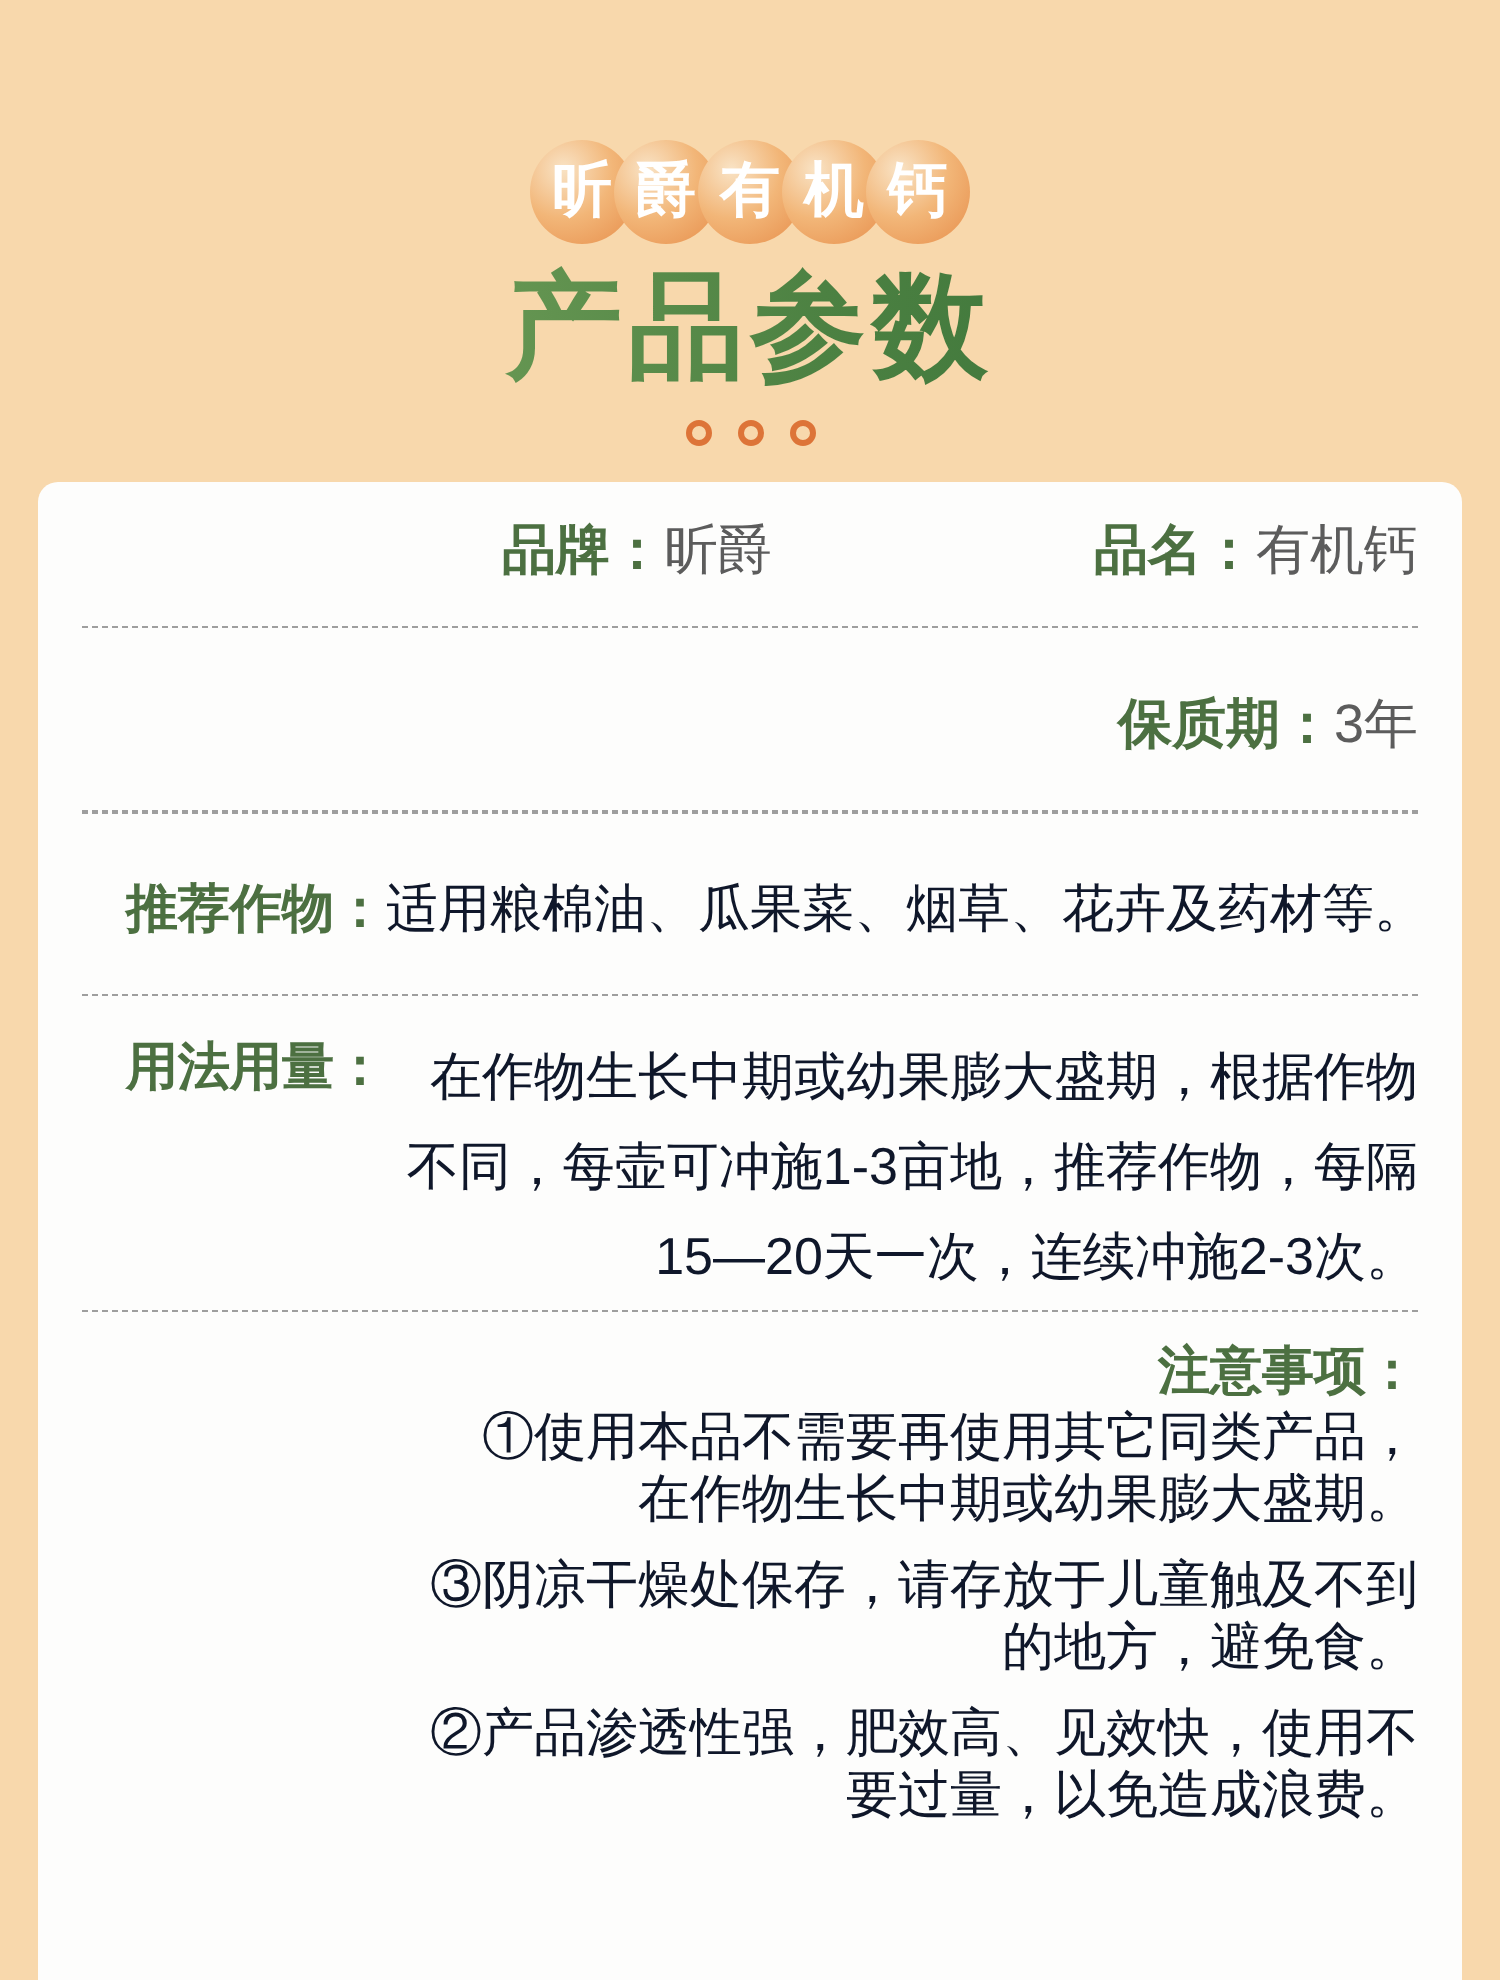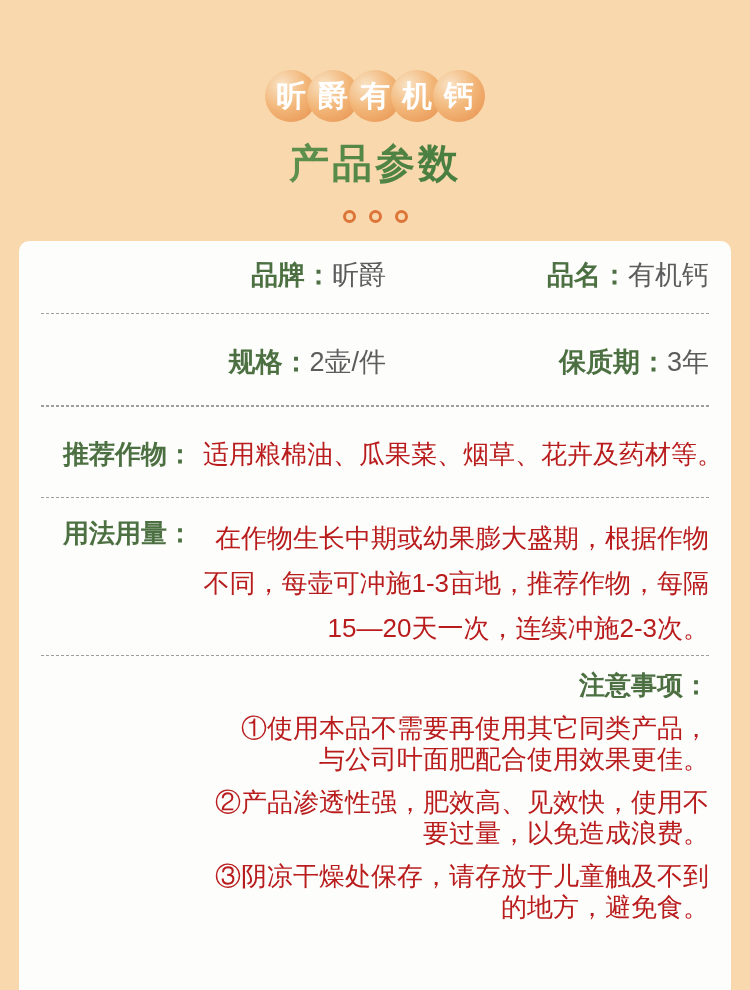--- a/index.html
+++ b/index.html
@@ -19,21 +19,21 @@
     background: radial-gradient(circle at 32% 28%, #F9E3C5 0%, #F2B678 48%, #E78E4B 100%);
     display:flex; align-items:center; justify-content:center;
     margin-left:-10px;
   }
   .badge:first-child { margin-left:0; }
   .badge span { color:#FFFFFF; font-size:30px; font-weight:bold; line-height:52px; }
 
   .title {
     margin:10px 0 0;
     font-family:"Liberation Serif", serif;
-    font-weight:bold; font-size:40px; line-height:64px; letter-spacing:3px;
+    font-weight:bold; font-size:58px; line-height:64px; letter-spacing:3px;
     background:linear-gradient(90deg, #8CB56A 0%, #4C8142 55%, #2B6730 100%);
     -webkit-background-clip:text; background-clip:text;
     color:transparent;
   }
   .dots { margin-top:14px; display:flex; justify-content:center; gap:13px; height:14px; }
   .dot {
     width:13px; height:13px; box-sizing:border-box;
     border:3px solid #DD7438; border-radius:50%; background:transparent;
   }
 
@@ -52,23 +52,23 @@
   .label { color:#4C7041; font-weight:600; }
   .value { color:#5C5C5C; white-space:pre-wrap; }
 
   
   .spec-row { display:flex; padding:16px 0 20px 22px; font-size:27px; line-height:36px; }
   .spec-row.mid { padding-top:30px; padding-bottom:25px; }
   .field.left  { width:323px; flex:0 0 auto; }
   .field.right { flex:1; }
 
   
-  .section { display:flex; font-size:26px;gap:10px; }
+  .section { display:flex; font-size:26px; }
   .section .label { flex:0 0 auto; }
-  .sec-value { flex:1; color:#b91c1c; }
+  .sec-value { flex:1; color:#0f172a; }
   .sec-line { white-space:nowrap; }
 
   .section.crops { padding:28px 0 24px 22px; line-height:38px; }
   .section.usage { padding:18px 0 4px 22px; }
   .section.usage .sec-line { line-height:45px; }
   .section.notes { padding:12px 0 0 22px;flex-direction:column; }
   .note-item { margin:0 0 12px; }
   .note-item:last-child { margin-bottom:0; }
   .note-item .sec-line { line-height:31px; }
   .note-item .sec-line + .sec-line { padding-left:27px; }
@@ -111,23 +111,20 @@
         <span class="label">品牌：</span><span class="value">昕爵</span>
       </div>
       <div class="field right">
         <span class="label">品名：</span><span class="value">有机钙</span>
       </div>
     </div>
 
     <div class="divider"></div>
 
     <div class="spec-row mid">
-      <div class="field left">
-        <span class="label">规格：</span><span class="value">2壶/件</span>
-      </div>
       <div class="field right">
         <span class="label">保质期：</span><span class="value">3年</span>
       </div>
     </div>
 
     <div class="divider"></div>
 
 
     <div class="divider"></div>
 
@@ -149,27 +146,27 @@
       </div>
     </div>
 
     <div class="divider"></div>
 
     <div class="section notes">
       <span class="label">注意事项：</span>
       <div class="sec-value">
         <div class="note-item">
           <div class="sec-line">①使用本品不需要再使用其它同类产品，</div>
-          <div class="sec-line">与公司叶面肥配合使用效果更佳。</div>
+          <div class="sec-line">在作物生长中期或幼果膨大盛期。</div>
+        </div>
+        <div class="note-item">
+          <div class="sec-line">③阴凉干燥处保存，请存放于儿童触及不到</div>
+          <div class="sec-line">的地方，避免食。</div>
         </div>
         <div class="note-item">
           <div class="sec-line">②产品渗透性强，肥效高、见效快，使用不</div>
           <div class="sec-line">要过量，以免造成浪费。</div>
-        </div>
-        <div class="note-item">
-          <div class="sec-line">③阴凉干燥处保存，请存放于儿童触及不到</div>
-          <div class="sec-line">的地方，避免食。</div>
         </div>
       </div>
     </div>
 
   </main>
 </div>
 
 </body></html>

